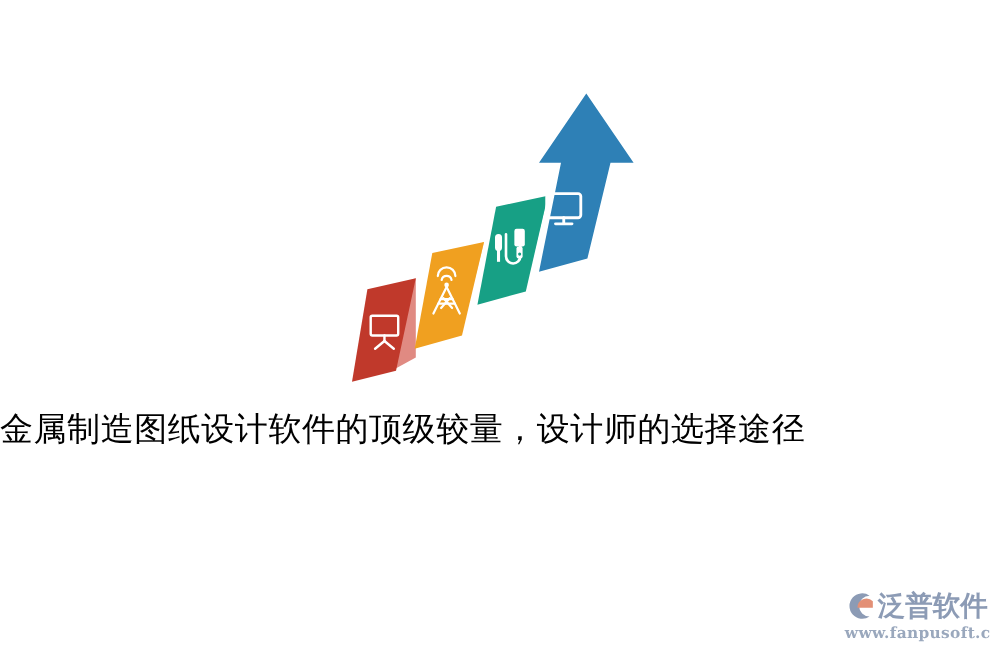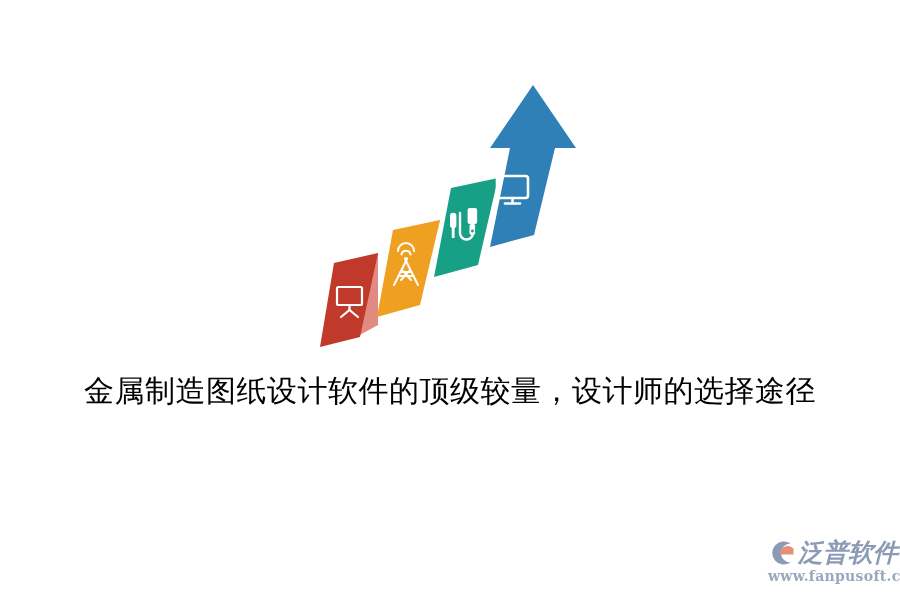--- a/index.html
+++ b/index.html
@@ -34,43 +34,42 @@
     width: 260px;
     height: 280px;
   }
 
   
   #headline {
     position: absolute;
     left: 0;
     top: 371px;
     width: 900px;
-    text-align: center;
+    text-align: left;
     font-family: "DejaVu Serif", "Liberation Serif", serif;
     font-size: 30px;
     line-height: 40px;
     letter-spacing: 0.5px;
     color: #000000;
     white-space: nowrap;
     font-weight: 400;
   }
 
   
   #brand-logo {
     position: absolute;
     left: 766px;
     top: 536px;
     width: 128px;
     height: 50px;
   }
   #brand-logo-row {
     display: flex;
-    align-items: flex-end;
+    align-items: flex-start;
     height: 32px;
-    font-style: italic;
   }
   #brand-mark {
     width: 30px;
     height: 30px;
     flex: 0 0 30px;
     margin-right: 2px;
   }
   #brand-mark svg {
     display: block;
     width: 30px;

